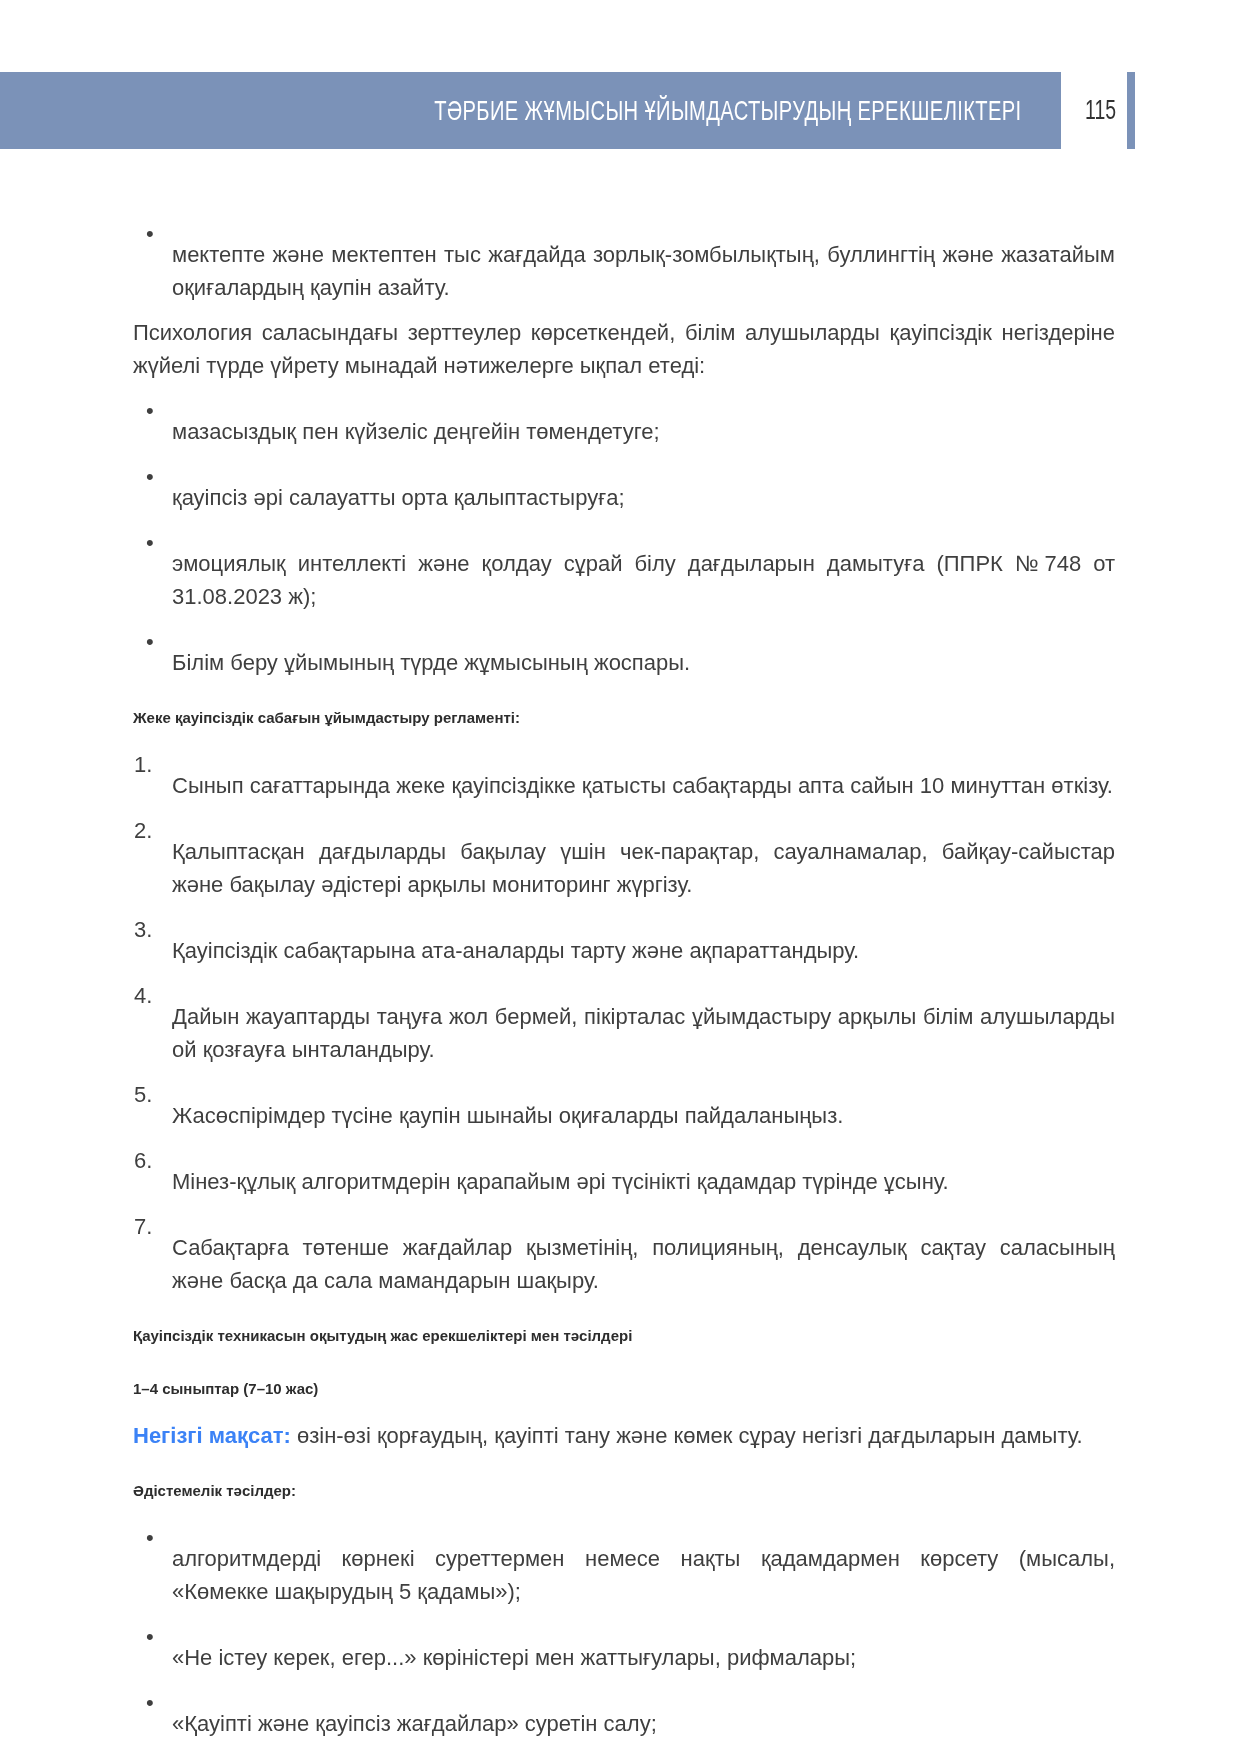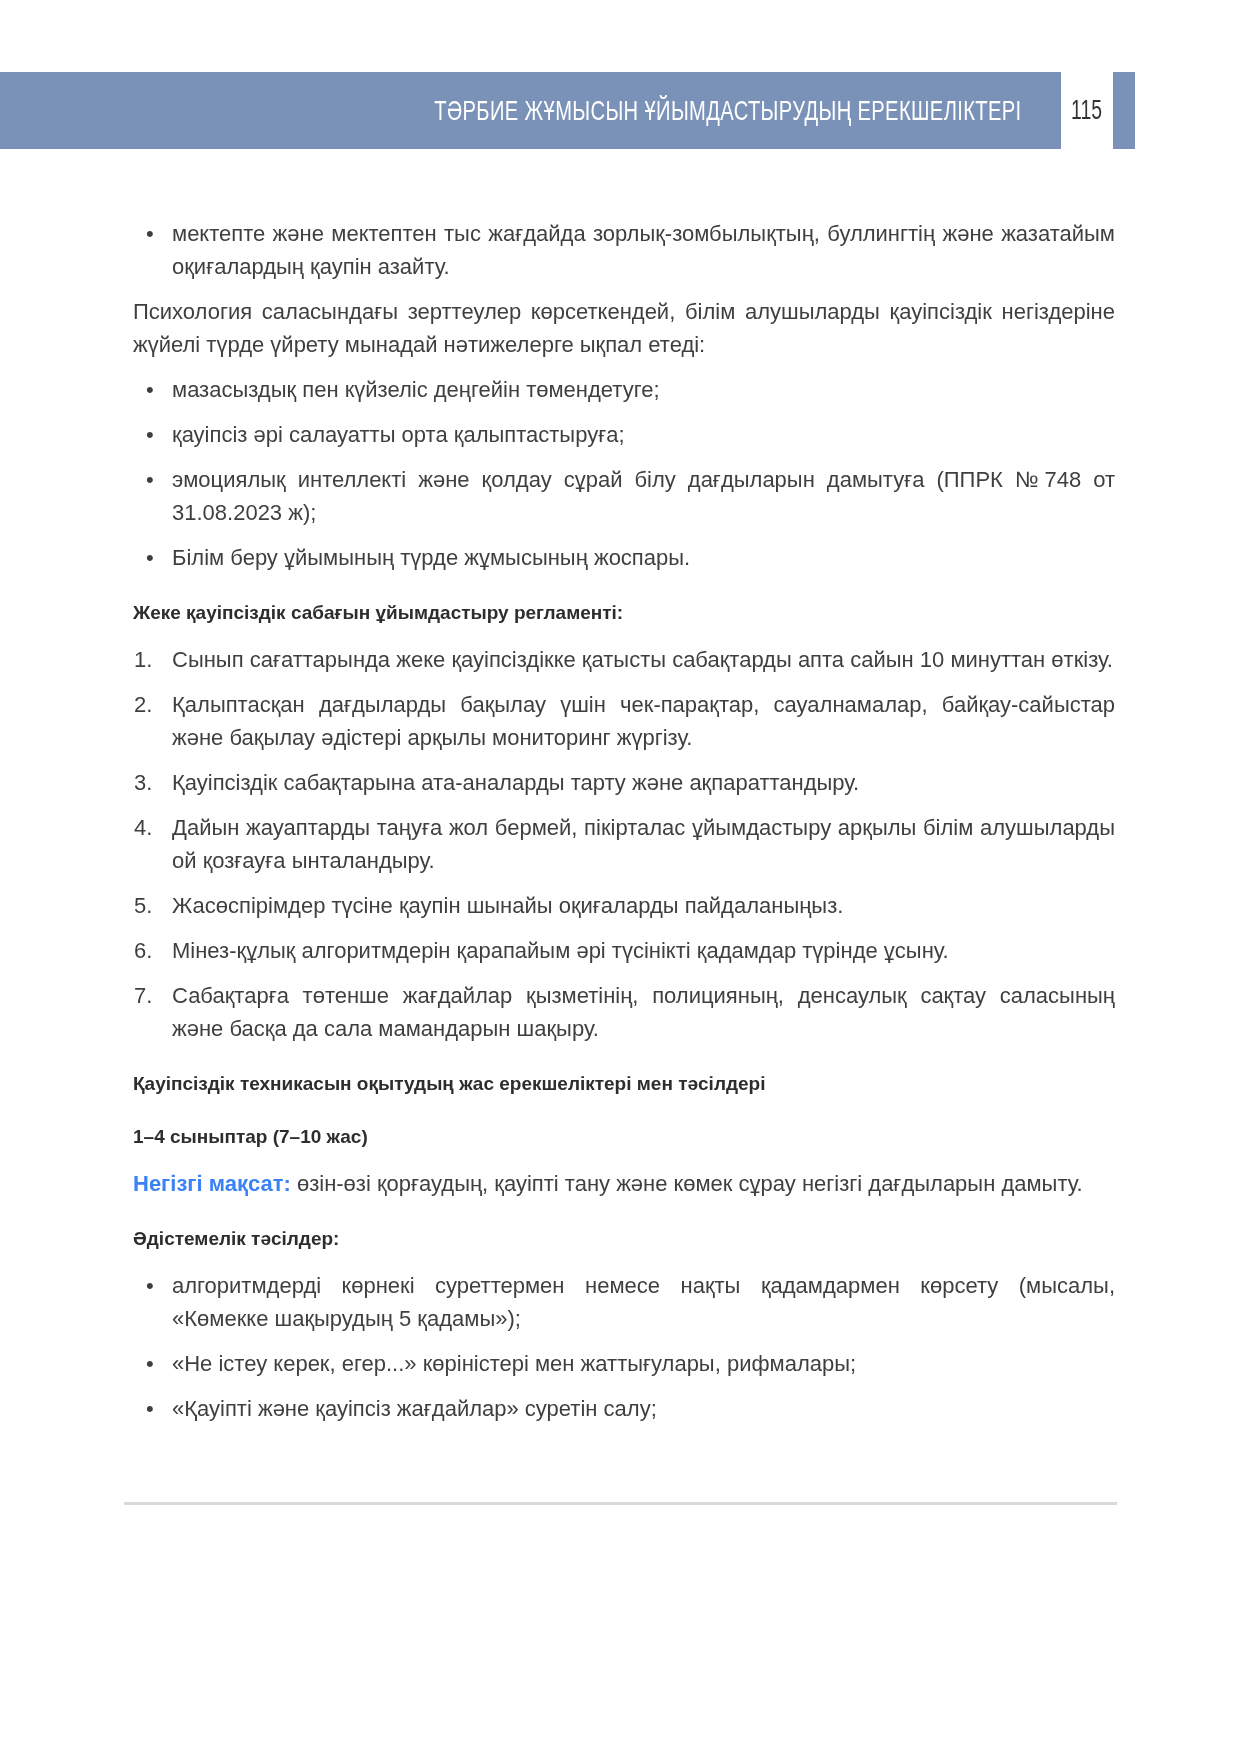--- a/index.html
+++ b/index.html
@@ -40,20 +40,21 @@
     transform: scaleX(0.72);
     transform-origin: right center;
   }
   .bar-gap {
     width: 52px;
     height: 100%;
     background: #ffffff;
     display: flex;
     align-items: center;
     justify-content: center;
+    padding-left: 14px;
   }
   .page-number {
     color: #323232;
     font-size: 27px;
     font-weight: 400;
     transform: scaleX(0.72);
     transform-origin: center center;
   }
   .bar-right {
     flex: 1;
@@ -76,25 +77,25 @@
   .li-row { display: flex; margin: 0 0 12px 0; }
   .li-row:last-child { margin-bottom: 12px; }
   .marker {
     flex: none;
     width: 39px;
     box-sizing: border-box;
     text-align: left;
   }
   .marker.dot { padding-left: 13px; color: #3f3f3f; }
   .marker.num { padding-left: 1px; }
-  .li-text { flex: 1; text-align: justify; }
+  .li-text { flex: 1; text-align: justify; margin-top: 21px; }
   .h-bold {
     font-weight: bold;
     color: #2d2d2d;
-    font-size: 19px;
+    font-size: 15px;
     margin: 0 0 14px 0;
     text-align: left;
   }
   .gap-before-lg { margin-top: 22px; }
   .gap-before-md { margin-top: 20px; }
   .gap-before-goal { margin-top: 24px; }
   .goal-para { margin-top: 0; }
   .goal-label { font-weight: bold; color: #3b82f6; }
   .divider {
     border: none;

